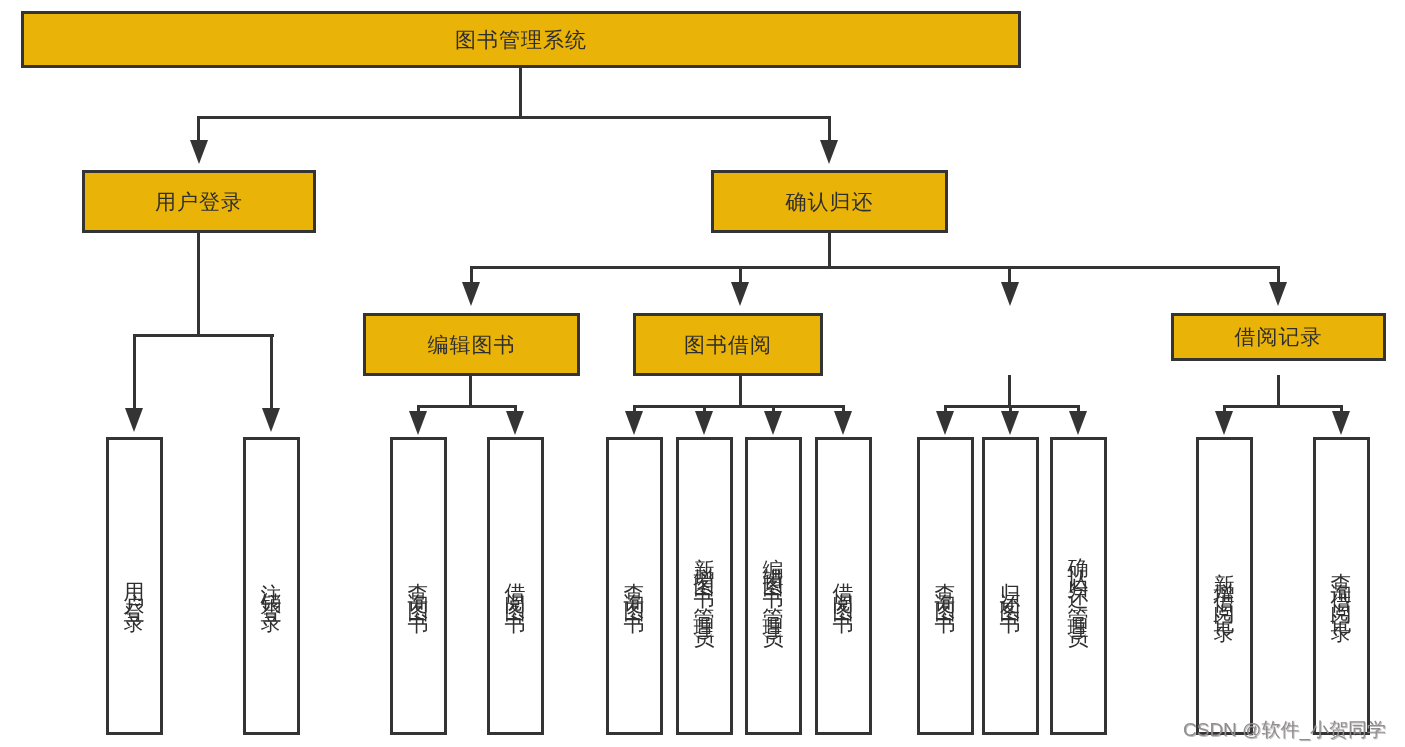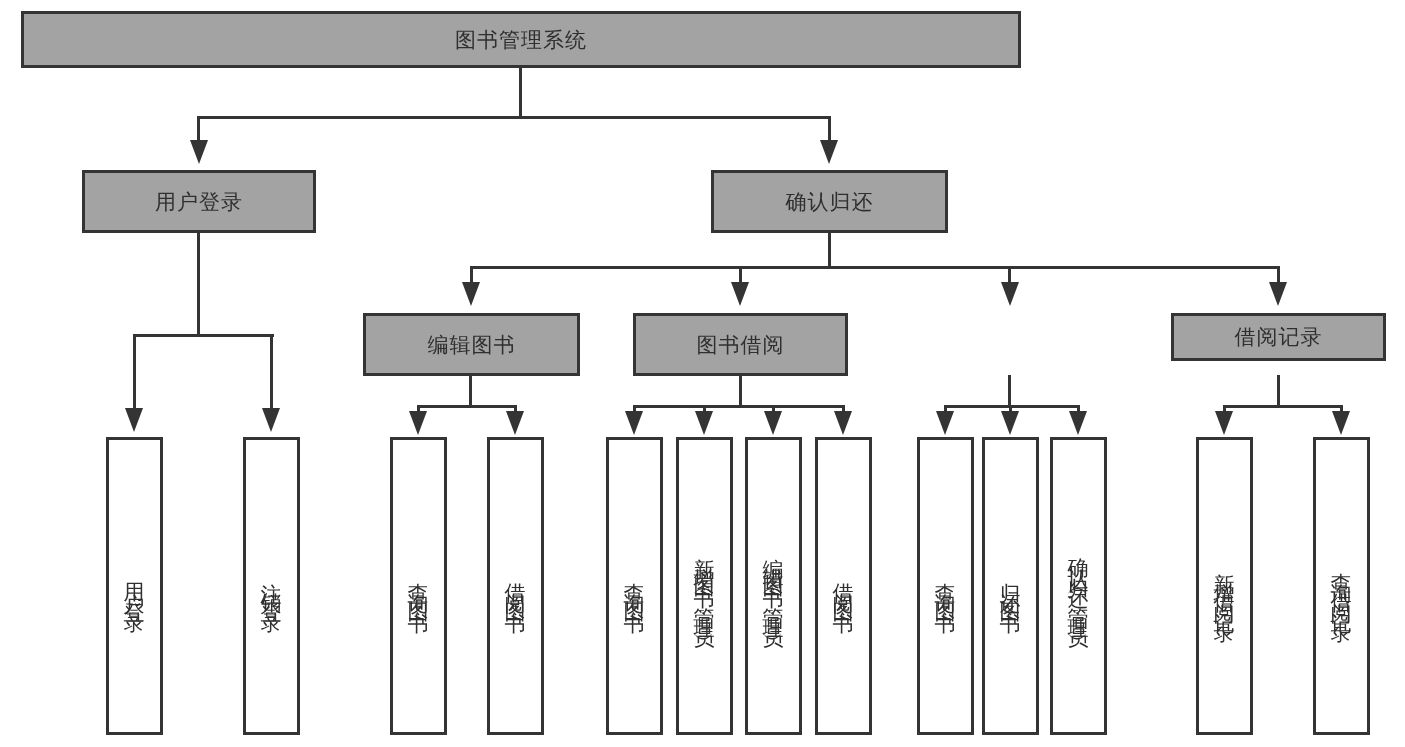--- a/index.html
+++ b/index.html
@@ -9,21 +9,21 @@
     height: 747px;
     background: #ffffff;
     overflow: hidden;
     font-family: "Liberation Sans", "DejaVu Sans", sans-serif;
     color: #2f2f2f;
   }
   .node {
     position: absolute;
     box-sizing: border-box;
     border: 3px solid #343434;
-    background: #a3a3a3;
+    background: #eab308;
     display: flex;
     align-items: center;
     justify-content: center;
     font-size: 21px;
     letter-spacing: 1px;
     white-space: nowrap;
   }
   .leaf {
     position: absolute;
     box-sizing: border-box;
@@ -133,21 +133,21 @@
   <div class="node" style="left:82px; top:170px; width:234px; height:63px;">
     <span>用户登录</span>
   </div>
   <div class="node" style="left:711px; top:170px; width:237px; height:63px;">
     <span>确认归还</span>
   </div>
 
   <div class="node" style="left:363px; top:313px; width:217px; height:63px;">
     <span>编辑图书</span>
   </div>
-  <div class="node" style="left:633px; top:313px; width:215px; height:63px;">
+  <div class="node" style="left:633px; top:313px; width:190px; height:63px;">
     <span>图书借阅</span>
   </div>
   <div class="node" style="left:1171px; top:313px; width:215px; height:48px;">
     <span>借阅记录</span>
   </div>
 
   <div class="leaf" style="left:106px;">
     <span class="vtext">用户登录</span>
   </div>
   <div class="leaf" style="left:243px;">
@@ -180,14 +180,15 @@
   <div class="leaf" style="left:1050px;">
     <span class="vtext">确认归还（管理员）</span>
   </div>
   <div class="leaf" style="left:1196px;">
     <span class="vtext">新增借阅记录</span>
   </div>
   <div class="leaf" style="left:1313px;">
     <span class="vtext">查询借阅记录</span>
   </div>
 
+  <div class="watermark">CSDN @软件_小贺同学</div>
 
 </div>
 
 </body></html>

